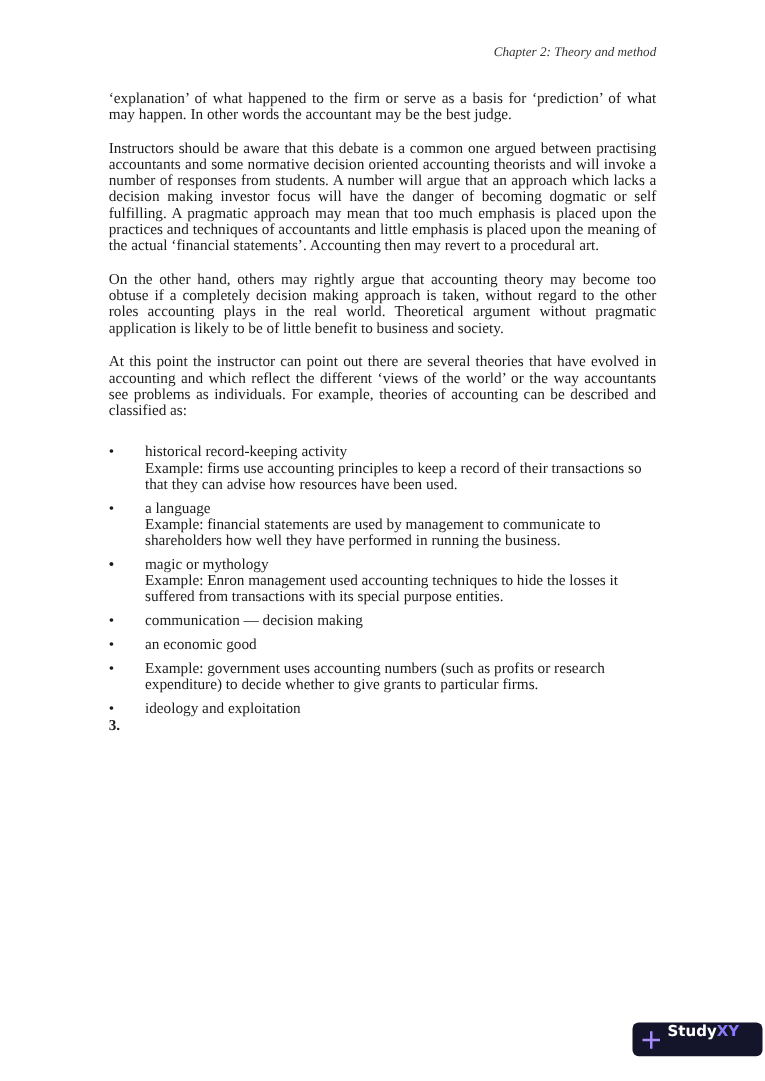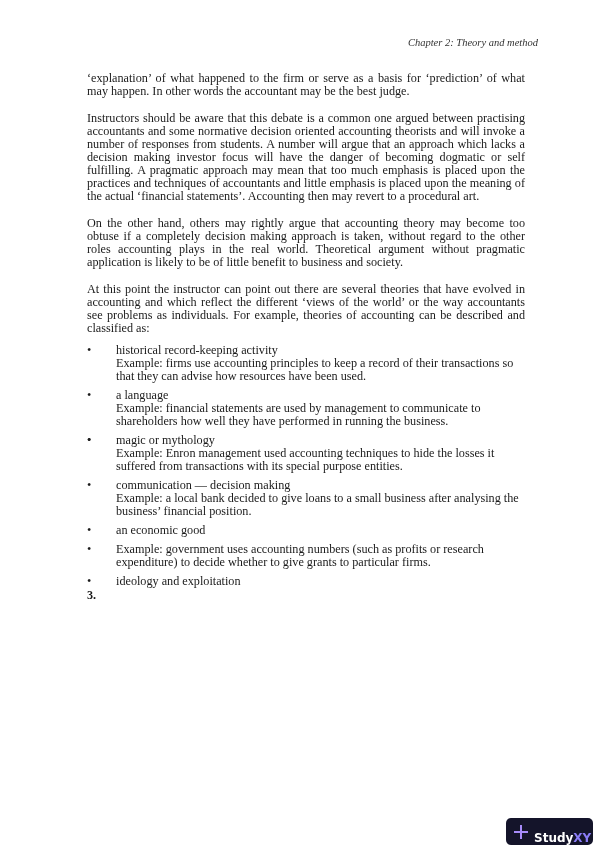--- a/index.html
+++ b/index.html
@@ -1,44 +1,44 @@
 <!DOCTYPE html>
 <html><head>
 <meta charset="utf-8">
 <style>
   html, body { margin: 0; padding: 0; background: #ffffff; }
   body { width: 612px; height: 865px; position: relative; overflow: hidden;
          font-family: "Liberation Serif", "DejaVu Serif", serif; color: #1a1a1a; }
-  .header { position: absolute; top: 37px; right: 74px; font-style: italic; font-size: 10.5px; color: #333; }
+  .header { position: absolute; top: 37px; right: 87px; font-style: italic; font-size: 10.5px; color: #333; }
   .content { position: absolute; left: 87px; top: 72px; width: 438px; font-size: 12.2px; line-height: 13px; }
   p.para { margin: 0 0 14px 0; text-align: justify; }
   ul.list { list-style: none; margin: 0; padding: 0; }
   ul.list li { position: relative; padding-left: 29px; margin-bottom: 6px; }
   ul.list li .bullet { position: absolute; left: 0; top: 0; }
   .q { position: relative; padding-left: 29px; font-weight: bold; margin-top: -5px; }
   .q .num { position: absolute; left: 0; top: 0; }
-  .badge { position: absolute; left: 506px; top: 818px; width: 87px; height: 27px; background: #14142a;
-           border-radius: 5px; display: flex; align-items: flex-end; }
+  .badge { position: absolute; left: 506px; top: 818px; width: 104px; height: 27px; background: #14142a;
+           border-radius: 5px; display: flex; align-items: flex-start; }
   .badge .plus { width: 24px; height: 27px; position: relative; margin-left: 4px; }
   .badge .plus::before, .badge .plus::after { content: ""; position: absolute; background: #a78bfa; }
   .badge .plus::before { left: 4px; top: 12.5px; width: 14px; height: 2px; }
   .badge .plus::after { left: 10px; top: 6.5px; width: 2px; height: 14px; }
   .badge .brand { font-family: "DejaVu Sans", sans-serif; font-weight: bold; font-size: 12px; color: #ffffff; }
   .badge .brand .xy { color: #8b7cf6; }
 </style>
 </head>
 <body>
 
 <div class="header">Chapter 2: Theory and method</div>
 
 <div class="content">
   <p class="para">‘explanation’ of what happened to the firm or serve as a basis for ‘prediction’ of what may happen.  In other words the accountant may be the best judge.</p>
   <p class="para">Instructors should be aware that this debate is a common one argued between practising accountants and some normative decision oriented accounting theorists and will invoke a number of responses from students. A number will argue that an approach which lacks a decision making investor focus will have the danger of becoming dogmatic or self fulfilling. A pragmatic approach may mean that too much emphasis is placed upon the practices and techniques of accountants and little emphasis is placed upon the meaning of the actual ‘financial statements’. Accounting then may revert to a procedural art.</p>
   <p class="para">On the other hand, others may rightly argue that accounting theory may become too obtuse if a completely decision making approach is taken, without regard to the other roles accounting plays in the real world. Theoretical argument without pragmatic application is likely to be of little benefit to business and society.</p>
-  <p class="para" style="margin-bottom:9px">At this point the instructor can point out there are several theories that have evolved in accounting and which reflect the different ‘views of the world’ or the way accountants see problems as individuals. For example, theories of accounting can be described and classified as:</p>
+  <p class="para" style="margin-bottom:20px">At this point the instructor can point out there are several theories that have evolved in accounting and which reflect the different ‘views of the world’ or the way accountants see problems as individuals. For example, theories of accounting can be described and classified as:</p>
 
   <ul class="list">
     <li>
       <span class="bullet">•</span>
       <div>historical record-keeping activity</div>
       <div>Example: firms use accounting principles to keep a record of their transactions so that they can advise how resources have been used.</div>
     </li>
     <li>
       <span class="bullet">•</span>
       <div>a language</div>
@@ -48,21 +48,20 @@
       <span class="bullet">•</span>
     </li>
     <li>
       <span class="bullet">•</span>
       <div>magic or mythology</div>
       <div>Example: Enron management used accounting techniques to hide the losses it suffered from transactions with its special purpose entities.</div>
     </li>
     <li>
       <span class="bullet">•</span>
       <div>communication — decision making</div>
-      <div>Example: a local bank decided to give loans to a small business after analysing the business’ financial position.</div>
     </li>
     <li>
       <span class="bullet">•</span>
       <div>an economic good</div>
     </li>
     <li>
       <span class="bullet">•</span>
       <div>Example: government uses accounting numbers (such as profits or research expenditure) to decide whether to give grants to particular firms.</div>
     </li>
     <li>

